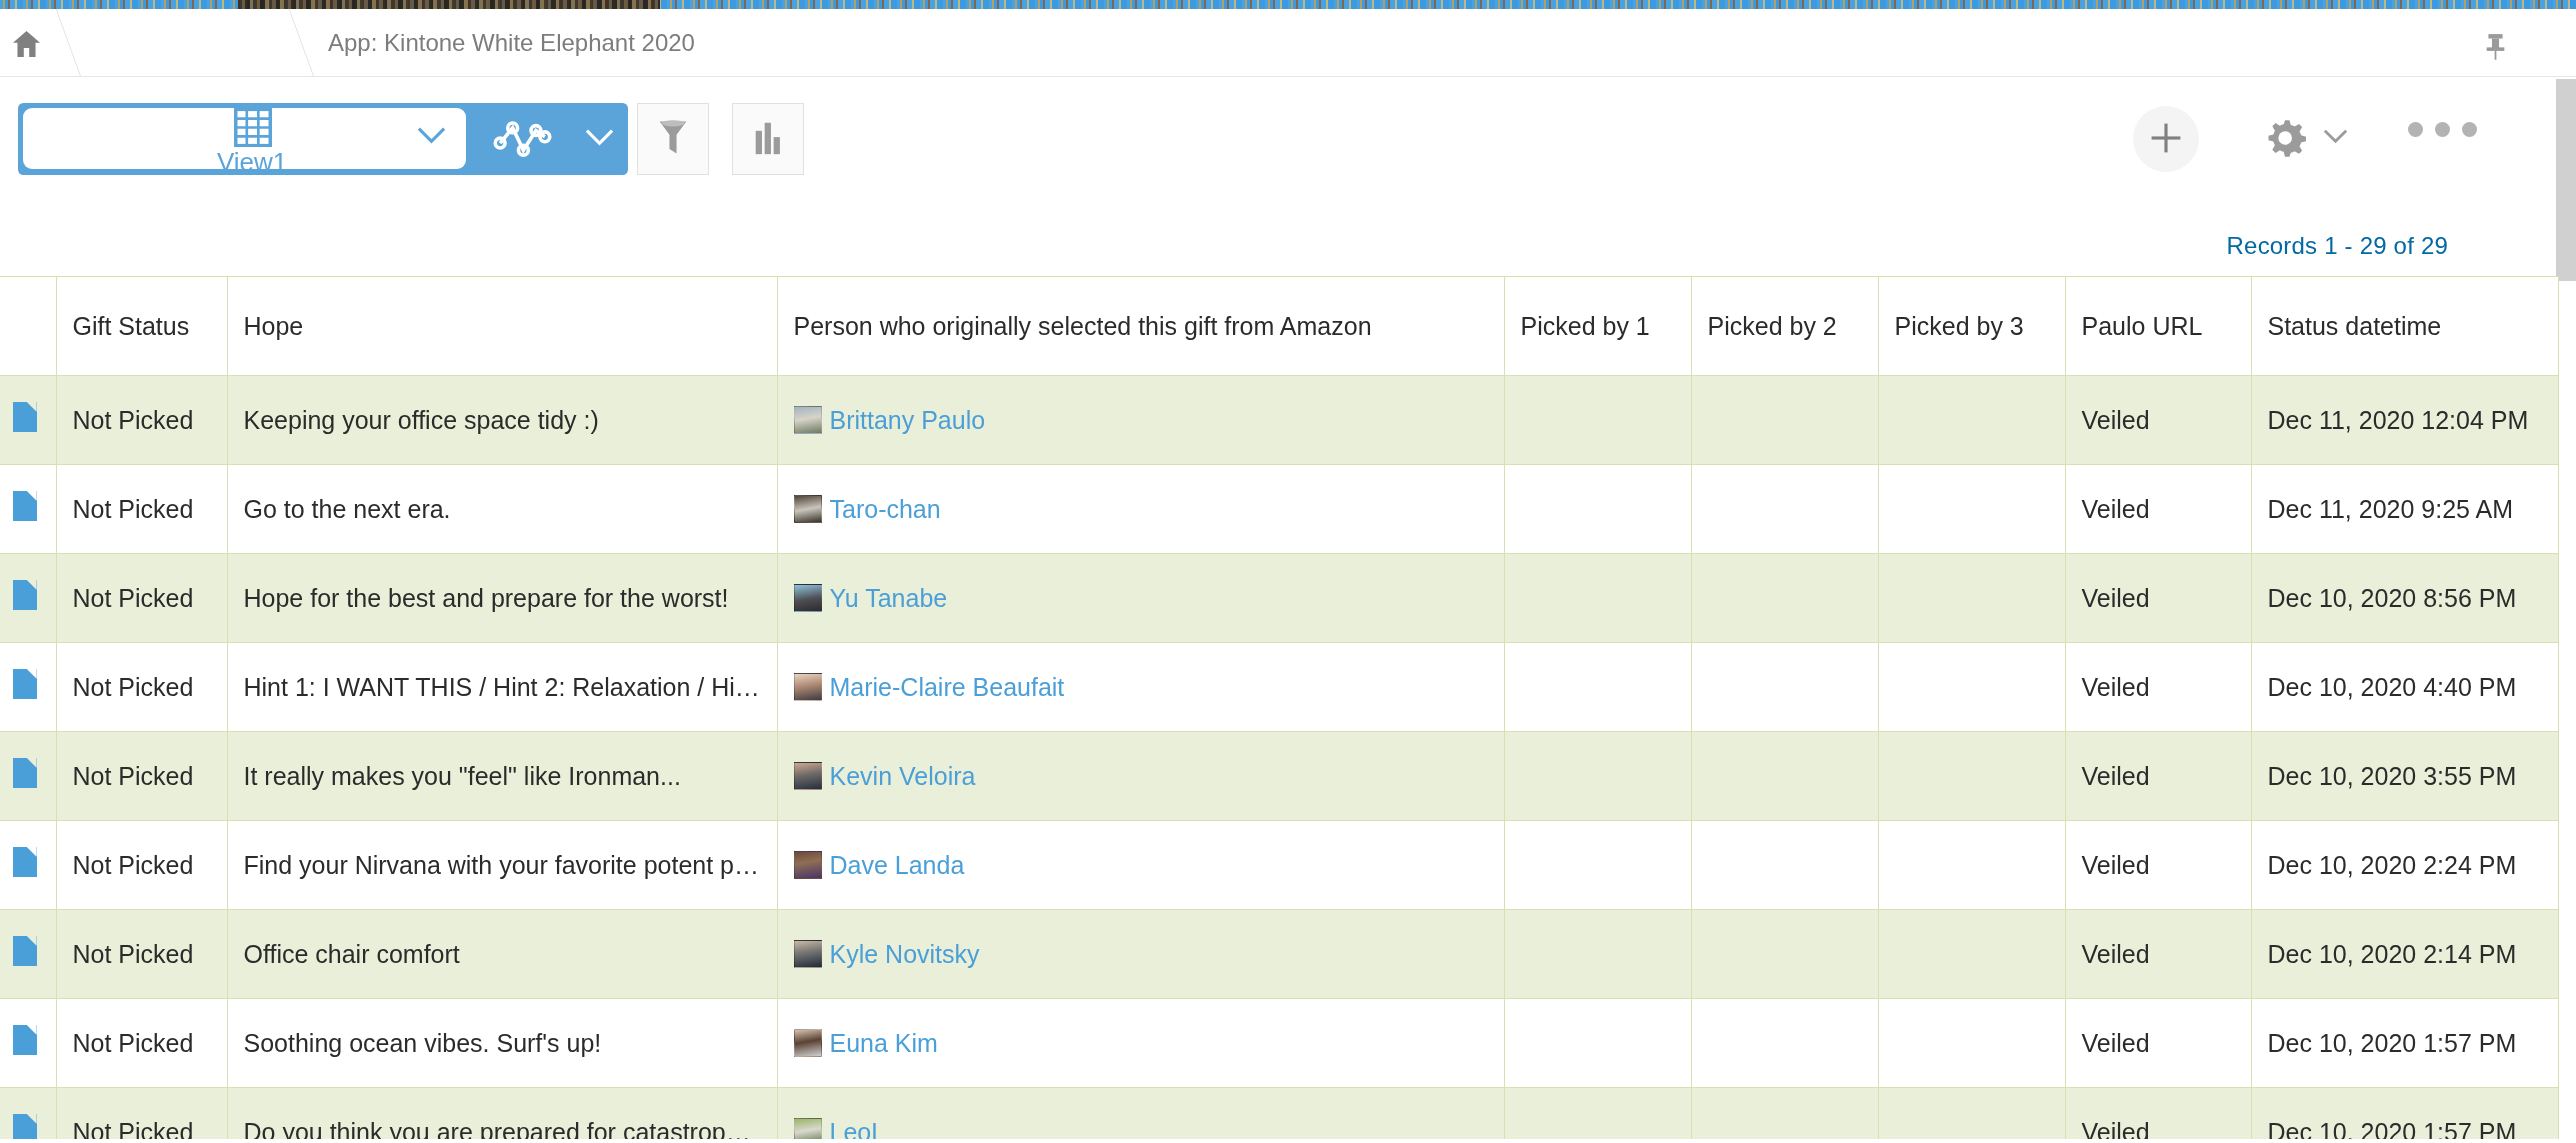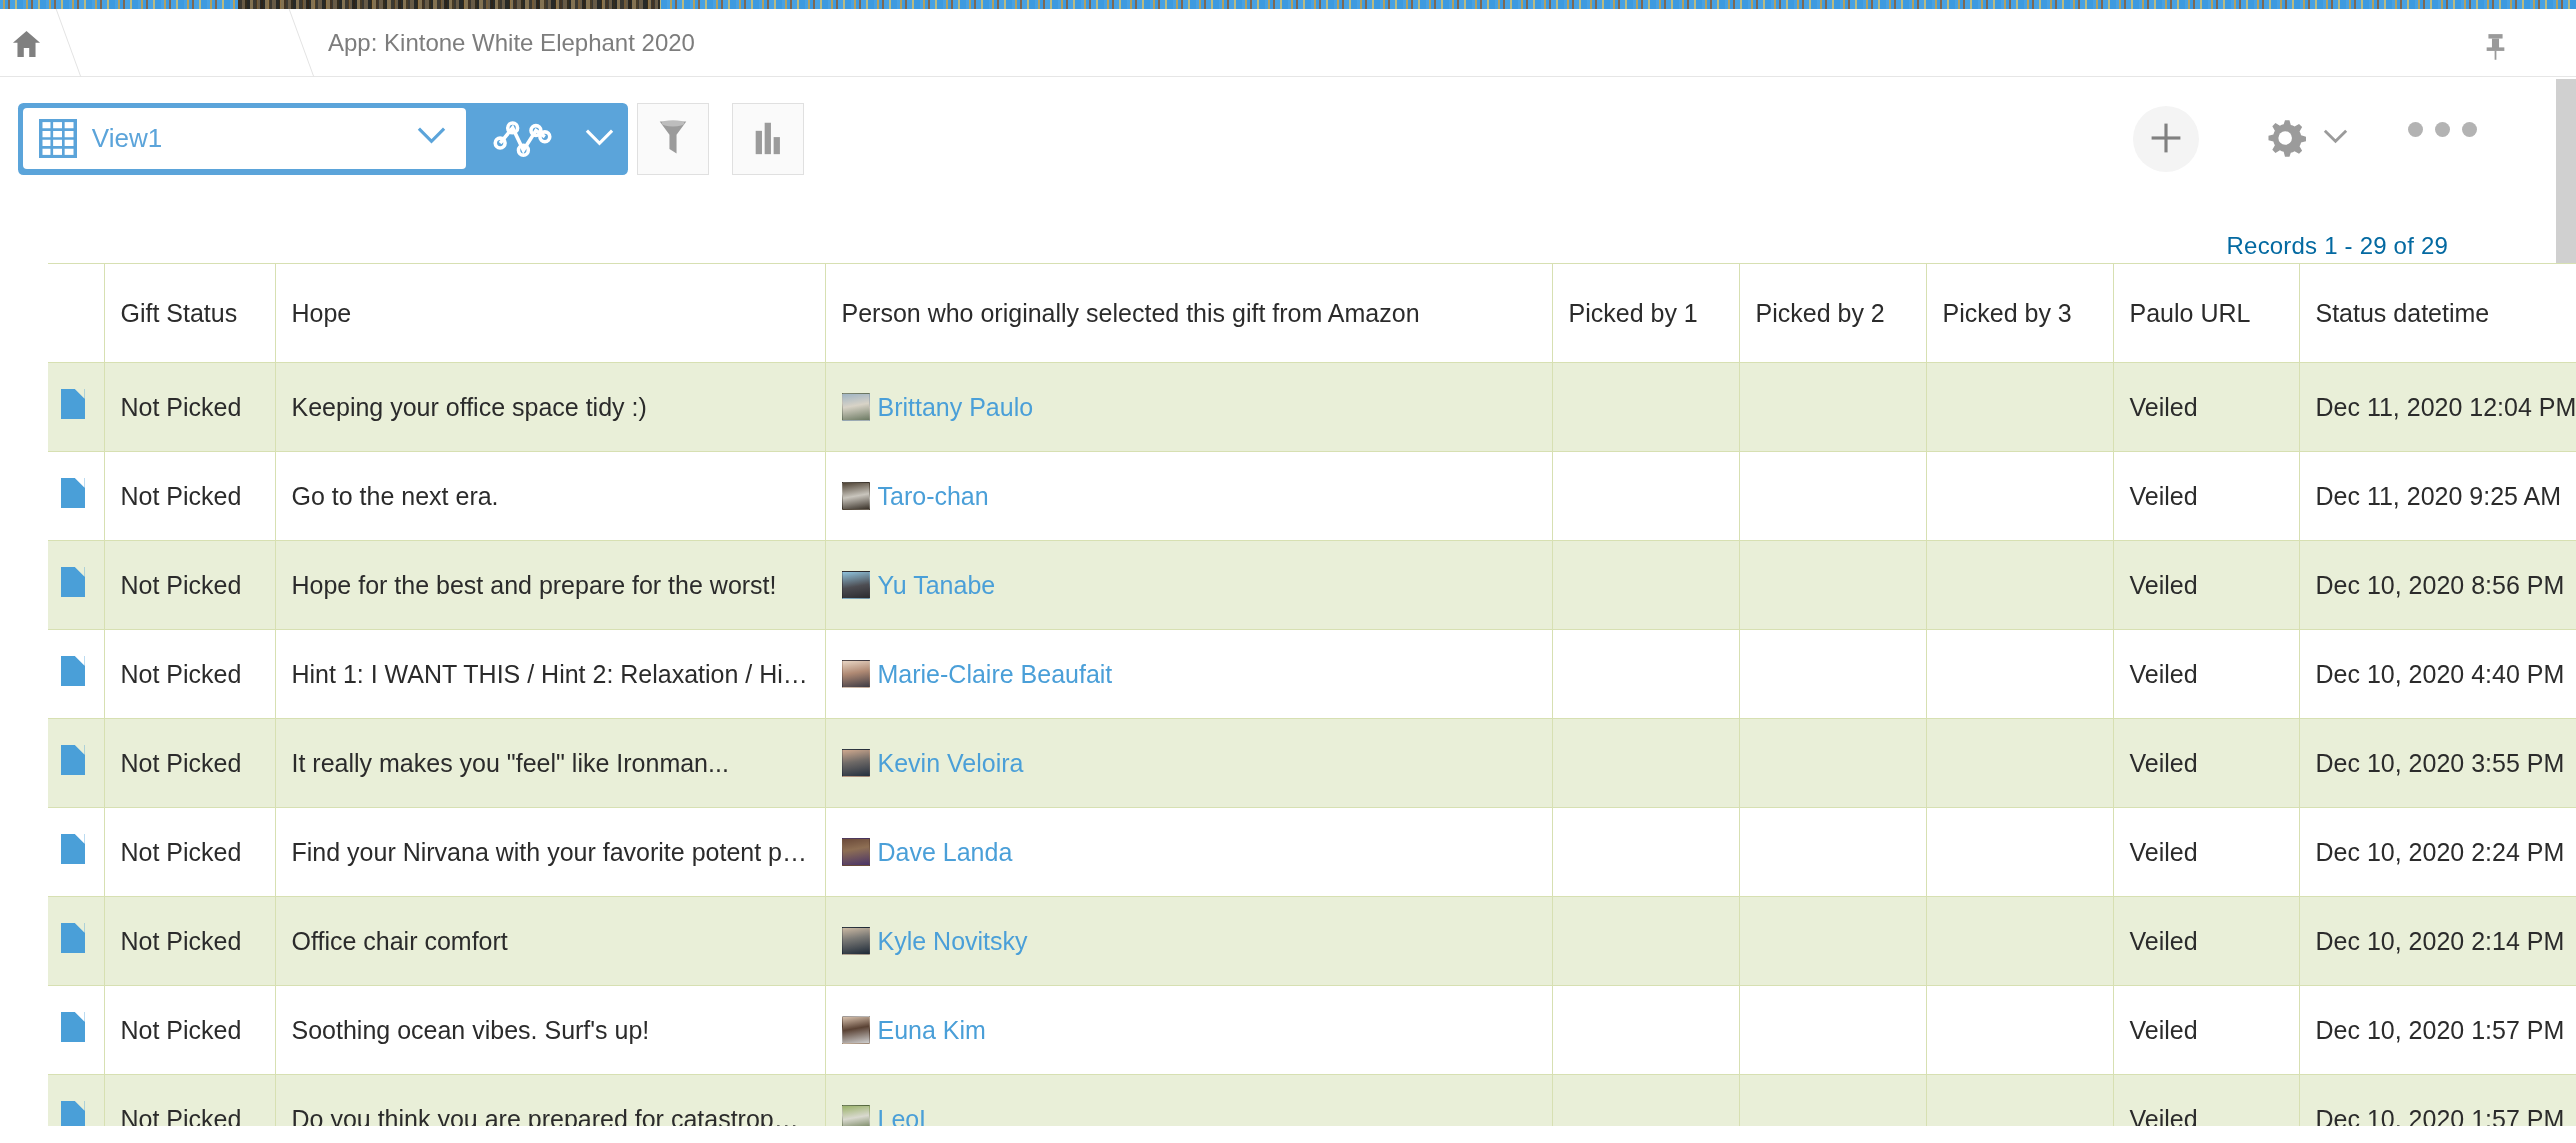--- a/index.html
+++ b/index.html
@@ -84,22 +84,22 @@
     position: absolute; left: 18px; top: 24px;
     width: 610px; height: 72px;
     background: #5ba4da;
     border-radius: 5.4px;
     display: flex; align-items: center;
   }
   .view-box {
     position: absolute; left: 5.4px; top: 5.4px;
     width: 443px; height: 61px;
     background: #ffffff;
-    border-radius: 4px;
-    display: flex; align-items: center;
+    border-radius: 9px;
+    display: flex; align-items: center; flex-direction: column;
   }
   .grid-icon { margin-left: 16px; width: 38px; height: 39px; }
   .view-label {
     margin-left: 14.4px; font-size: 26px; color: #5ba4da;
   }
   .view-box .chev {
     position: absolute; right: 20px; top: 18px;
   }
   .chart-icon-wrap {
     position: absolute; left: 467px; top: 12.6px;
@@ -144,24 +144,23 @@
 
   
   .records-count {
     position: absolute; top: 232px; right: 128px;
     font-size: 24px; color: #0369a1;
     letter-spacing: 0.2px;
   }
 
   
   .table-wrap {
-    position: absolute; top: 263px; left: 0;
+    position: absolute; top: 276px; left: 0;
     width: 2576px; height: 863px;
     overflow: hidden;
-    padding-left: 48px;
   }
   table.records {
     border-collapse: collapse;
     width: 2556px;
     table-layout: fixed;
   }
   table.records th {
     height: 99px;
     background: #ffffff;
     border-top: 1.8px solid #d7e0b2;

